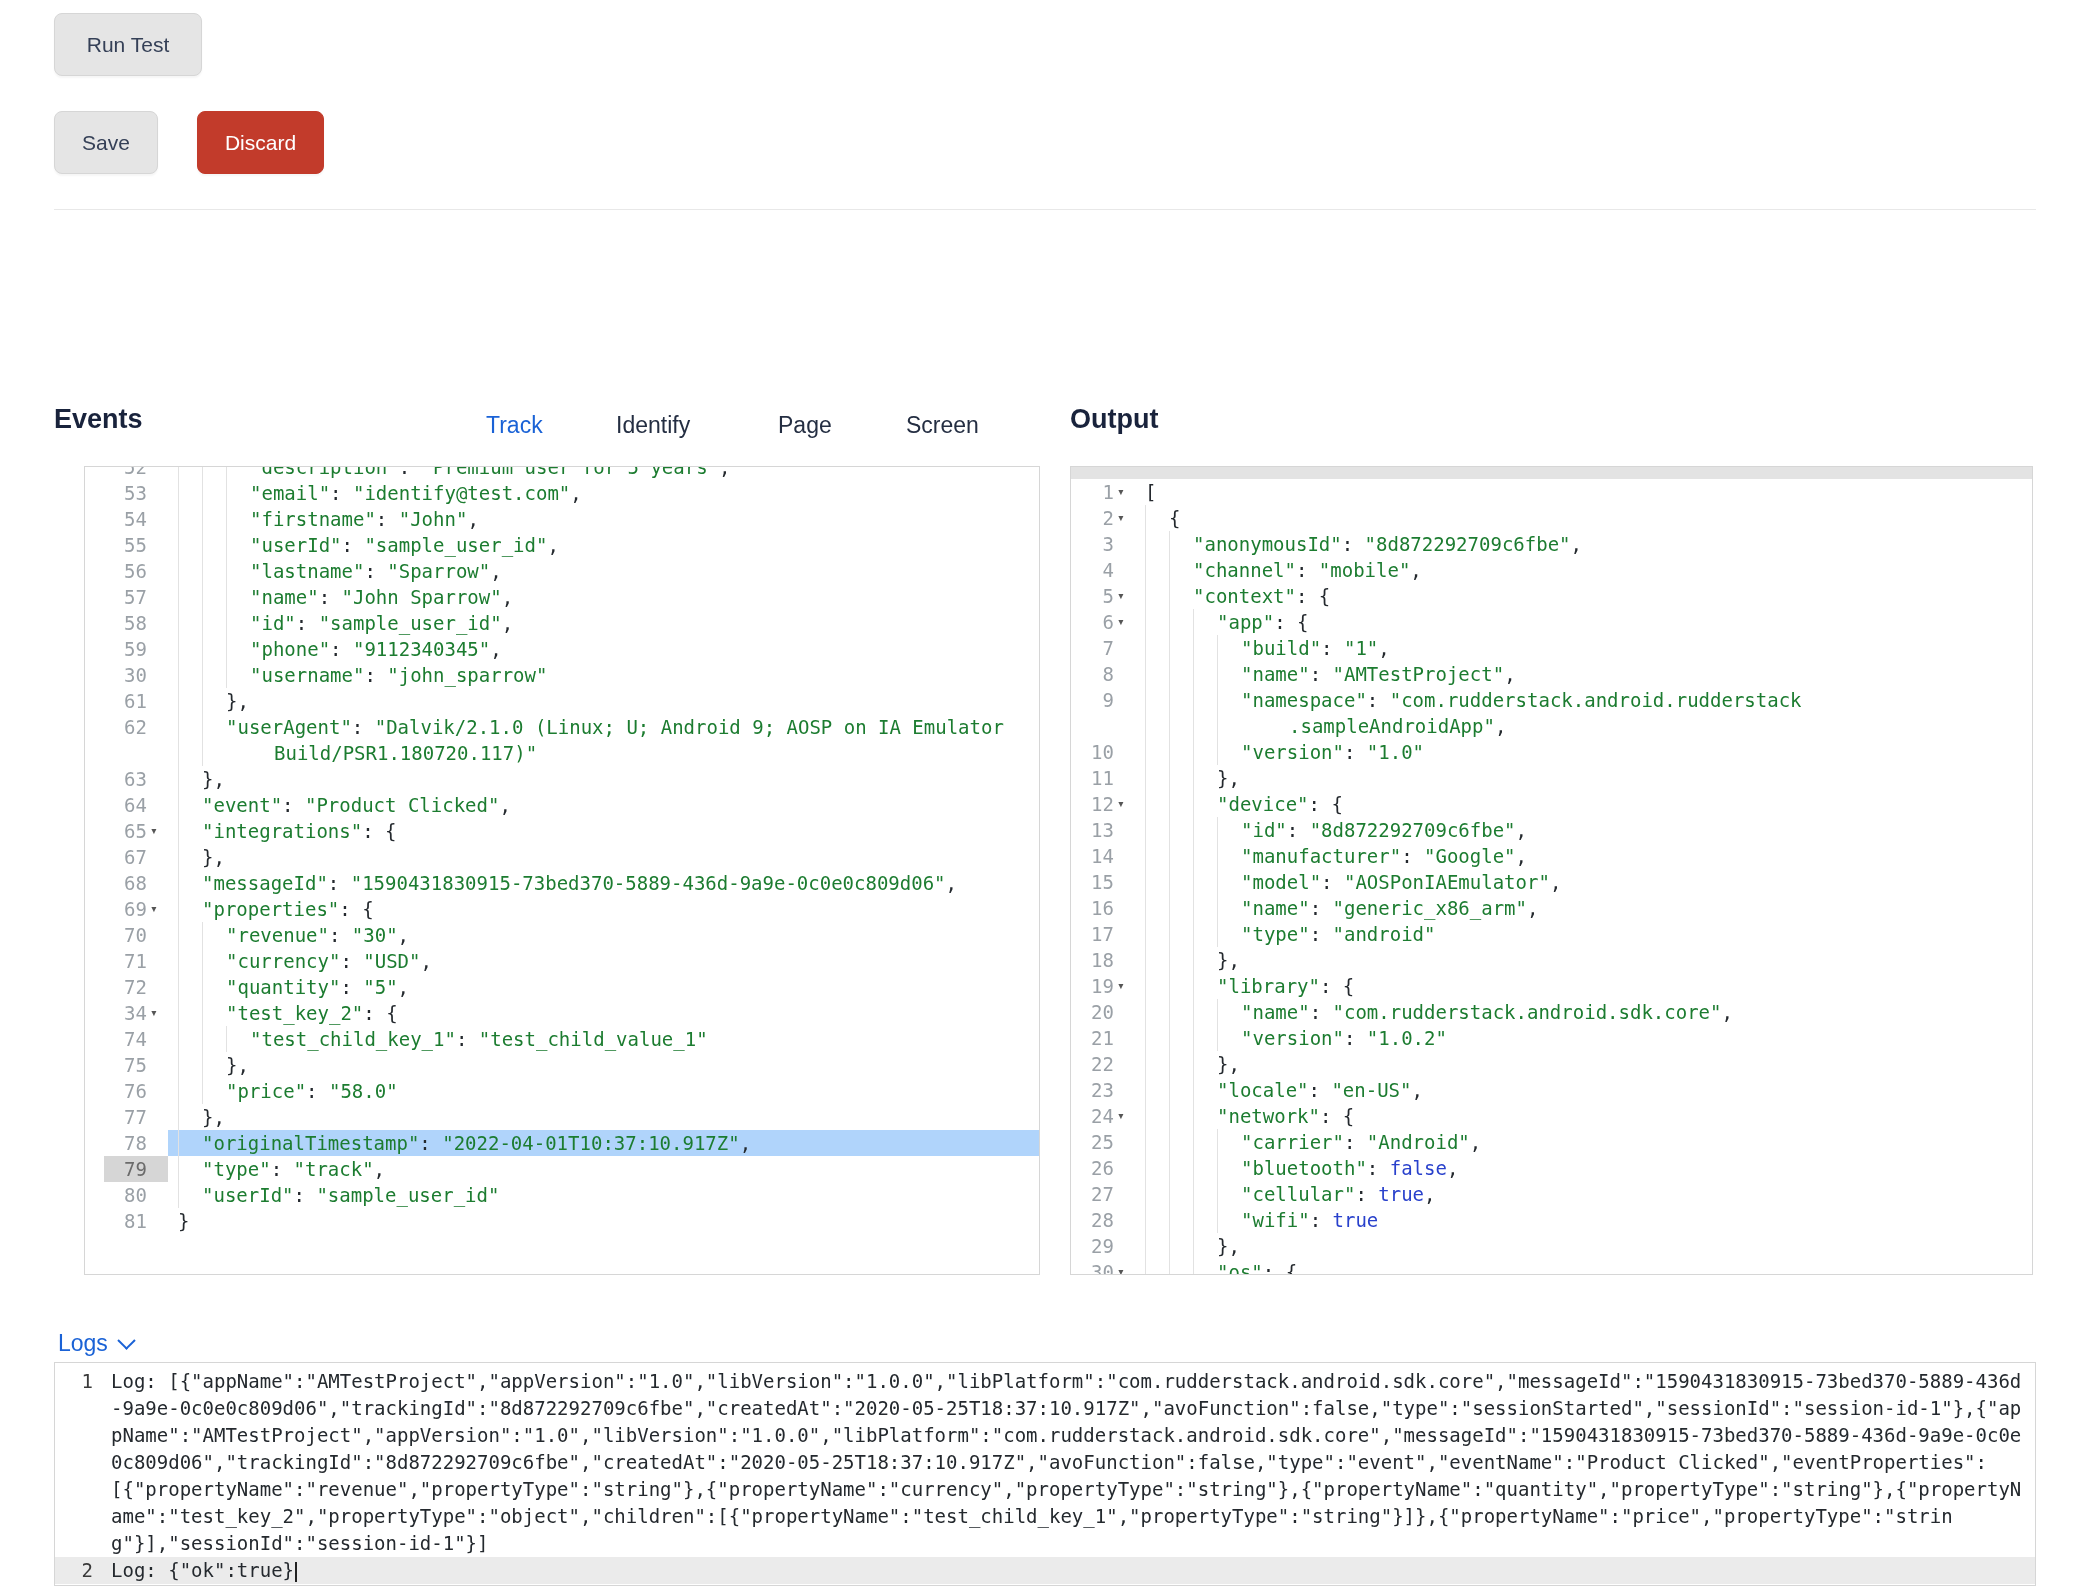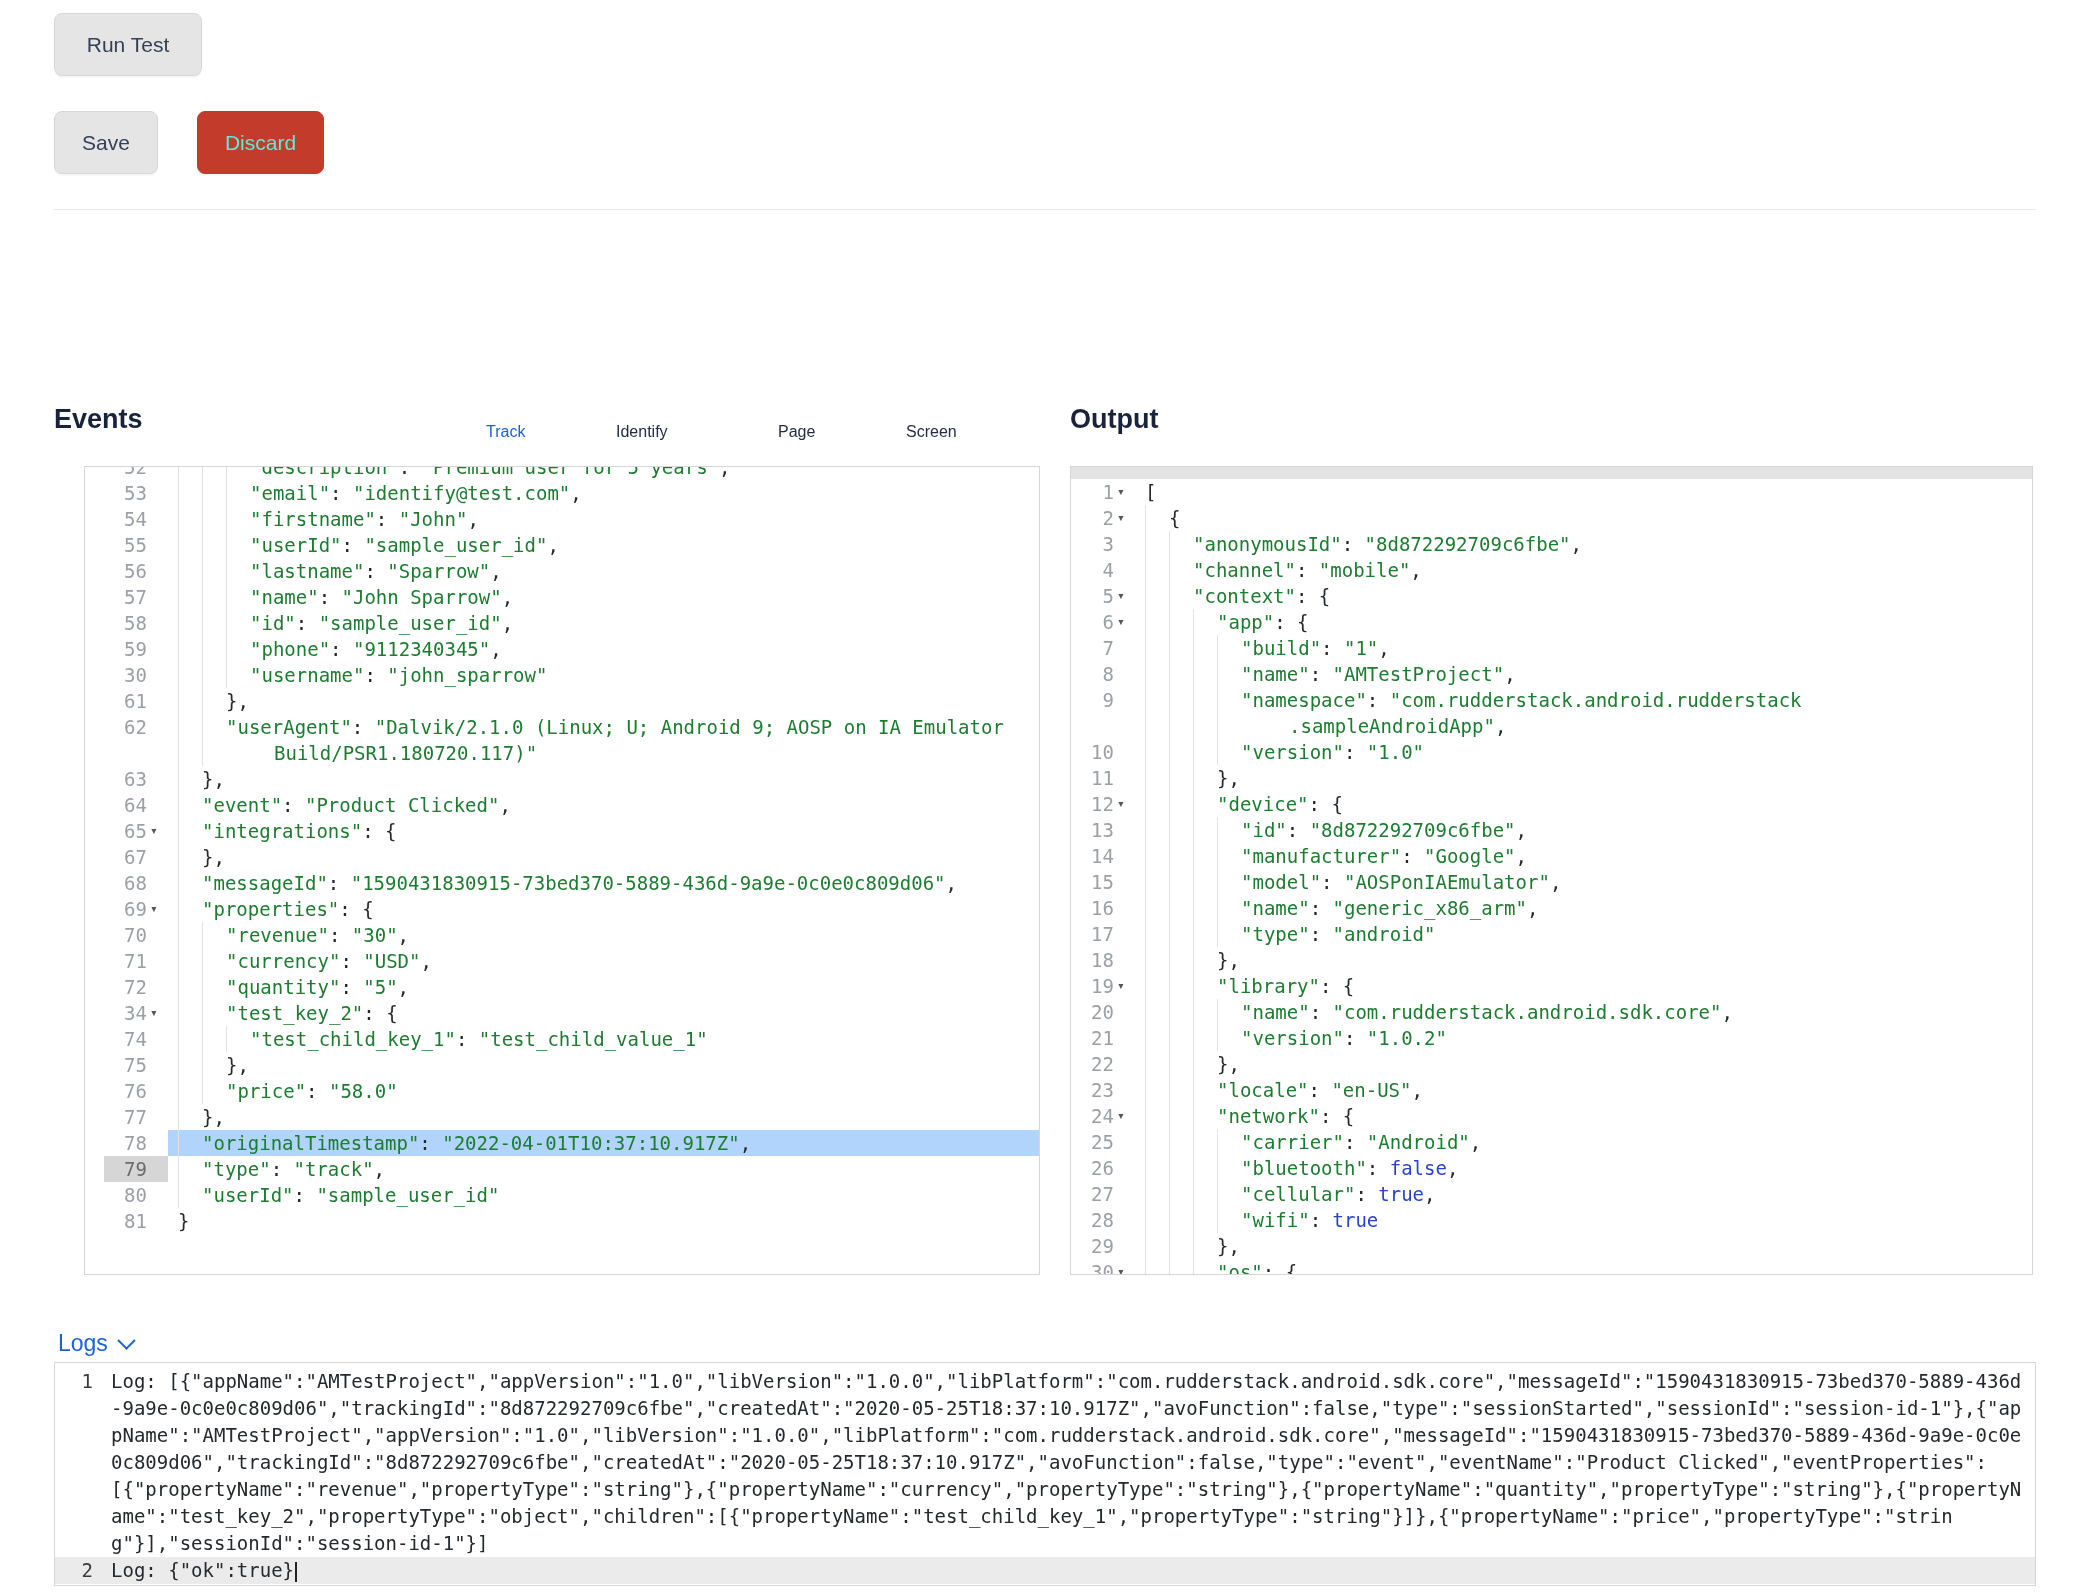--- a/index.html
+++ b/index.html
@@ -7,29 +7,29 @@
        font-family:"Liberation Sans",sans-serif;color:#1f2937;}
 
   
   .btn{position:absolute;display:flex;align-items:center;justify-content:center;
        border-radius:8px;border:1px solid #d6d6d6;background:#e5e5e5;font-size:21px;
        color:#354057;cursor:pointer;box-shadow:0 2px 2px rgba(0,0,0,.04);
        font-family:"Liberation Sans",sans-serif;}
   #run-test-btn{left:54px;top:13px;width:148px;height:63px;}
   #save-btn{left:54px;top:111px;width:104px;height:63px;}
   #discard-btn{left:197px;top:111px;width:127px;height:63px;
-       background:#c23b2b;border-color:#c23b2b;color:#5eead4;}
+       background:#c23b2b;border-color:#c23b2b;color:#ffffff;}
   #toolbar-divider{position:absolute;left:54px;top:209px;width:1982px;height:1px;
        background:#e8e8e8;}
 
   
   .section-title{position:absolute;font-size:27px;font-weight:bold;color:#19233c;text-align:center;}
   #events-title{left:54px;top:404px;}
   #output-title{left:1070px;top:404px;}
-  .tab{position:absolute;top:423px;font-size:16px;color:#242e42;cursor:pointer;}
+  .tab{position:absolute;top:412px;font-size:23px;color:#242e42;cursor:pointer;}
   #tab-track{left:486px;color:#1a62d6;}
   #tab-identify{left:616px;}
   #tab-page{left:778px;}
   #tab-screen{left:906px;}
 
   
   .editor{position:absolute;border:1px solid #d6d6d6;background:#fff;overflow:hidden;
        font-family:"DejaVu Sans Mono",monospace;font-size:19px;line-height:26px;
        color:#24292e;}
   #events-editor{left:84px;top:466px;width:935px;height:807px;padding-left:19px;}

